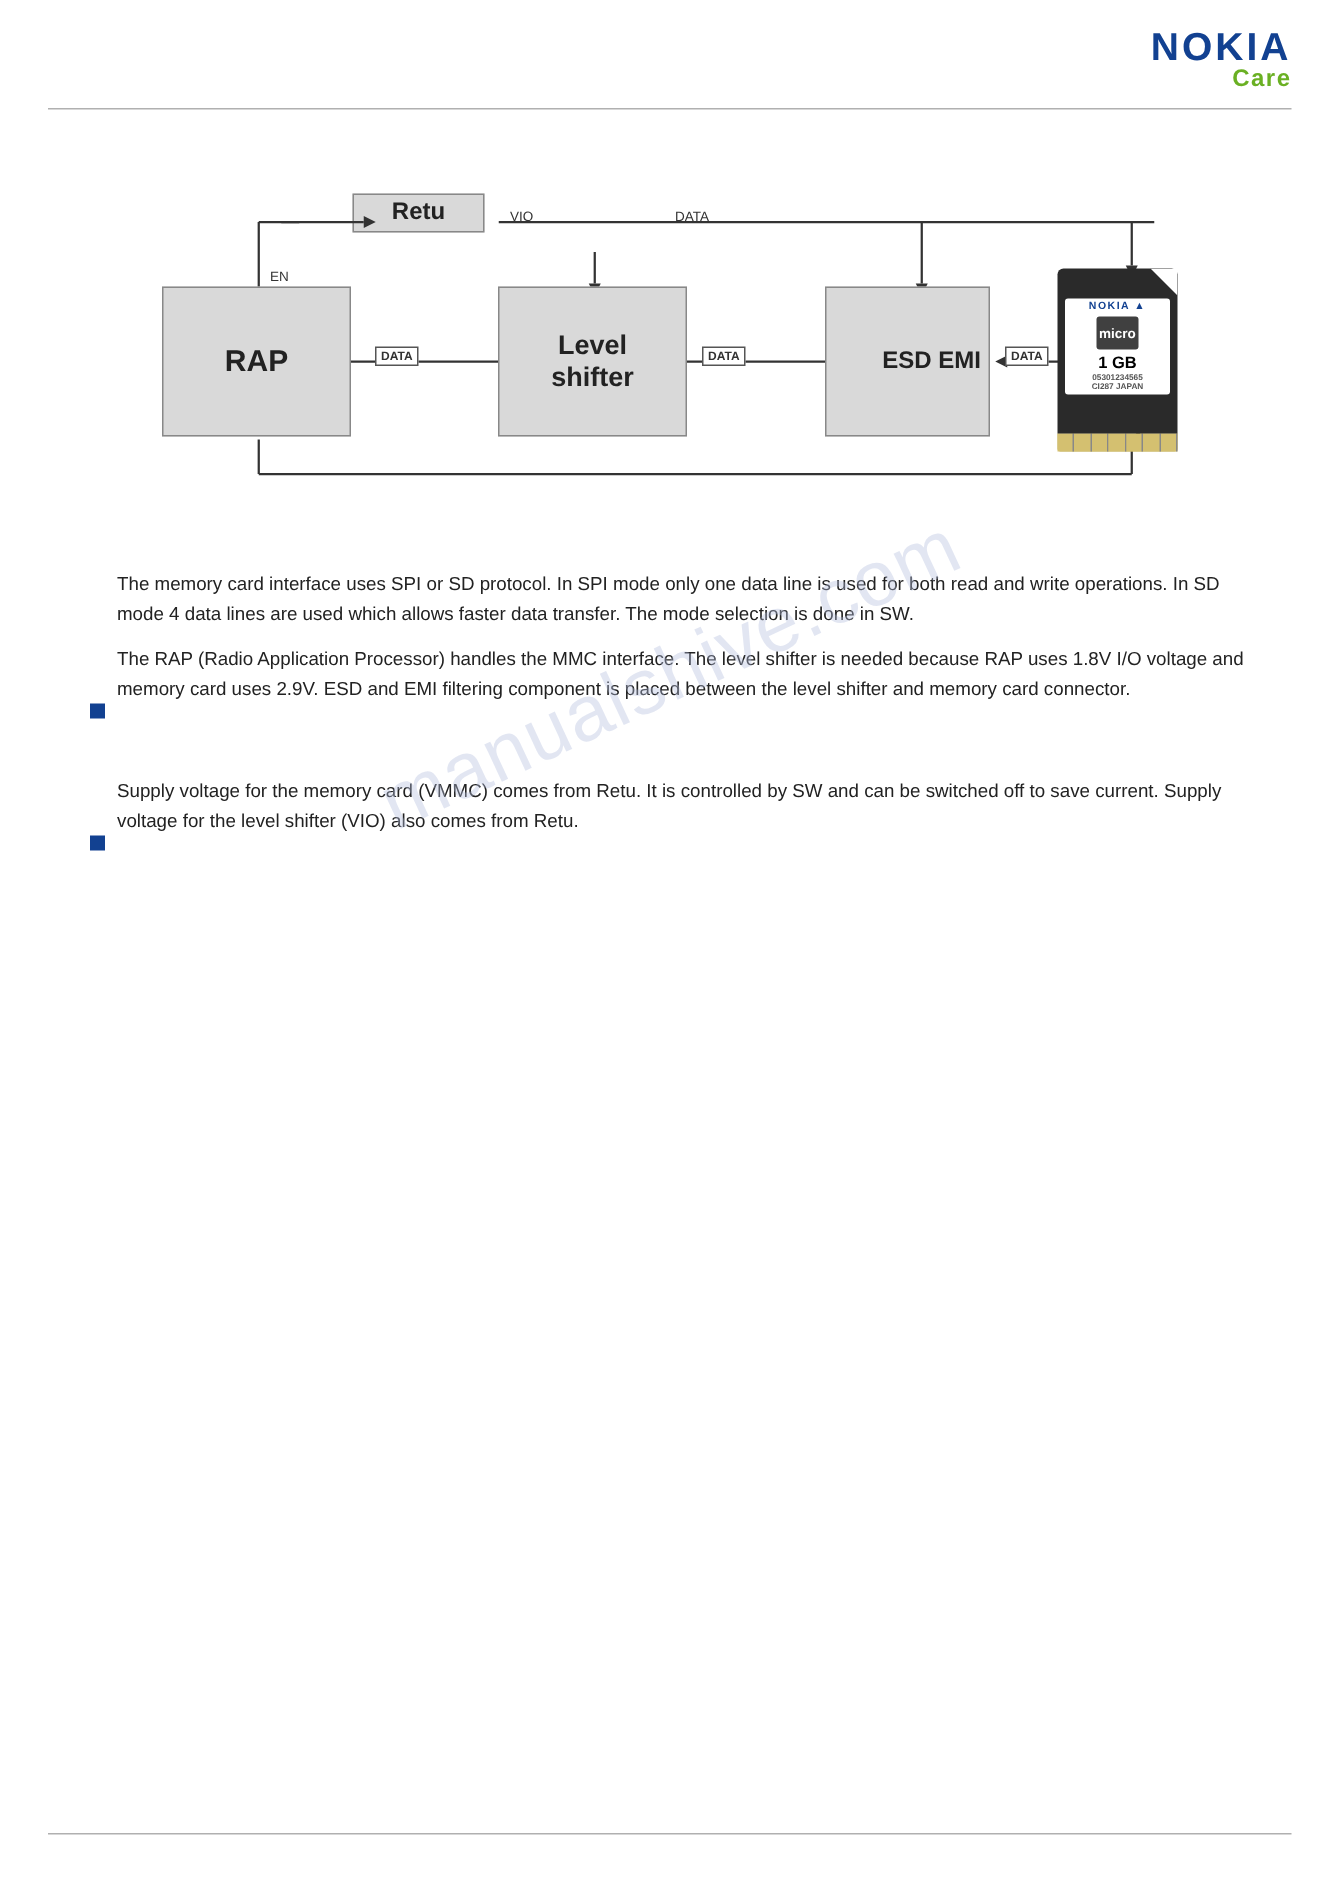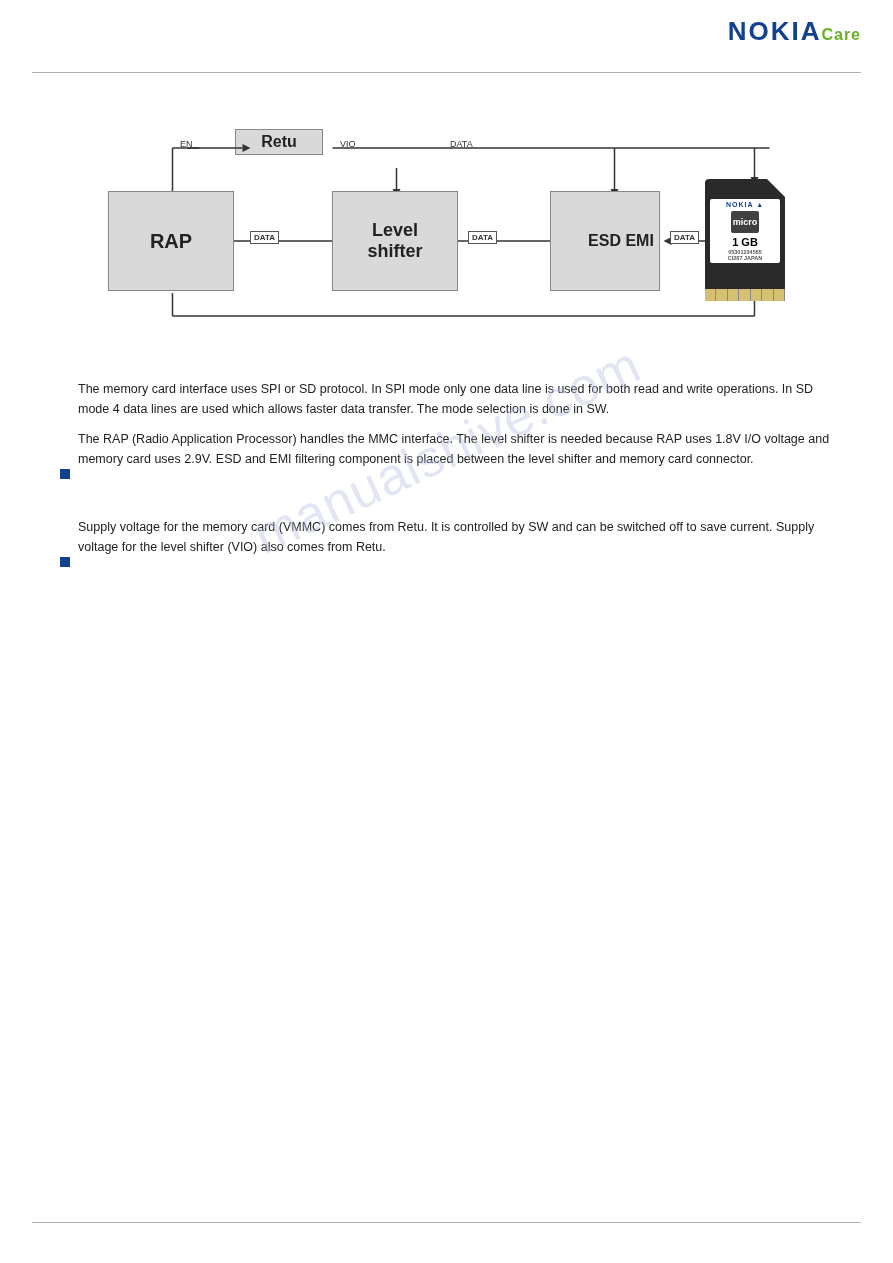--- a/index.html
+++ b/index.html
@@ -16,21 +16,21 @@
     
     .header {
       display: flex;
       justify-content: flex-end;
       align-items: flex-start;
       padding: 18px 32px 0 0;
       height: 72px;
     }
     .nokia-logo {
       display: flex;
-      flex-direction: row;
+      flex-direction: column;
       align-items: flex-end;
     }
     .nokia-text {
       font-size: 26px;
       font-weight: 900;
       letter-spacing: 2px;
       color: #124191;
       line-height: 1;
     }
     .care-text {
@@ -241,20 +241,21 @@
       pointer-events: none;
       letter-spacing: 1px;
       z-index: 10;
     }
 
     
     .en-label {
       position: absolute;
       font-size: 9px;
       color: #333;
+      margin-top: 40px;
     }
 
     
     .vio-label {
       position: absolute;
       font-size: 9px;
       color: #333;
     }
 
     

